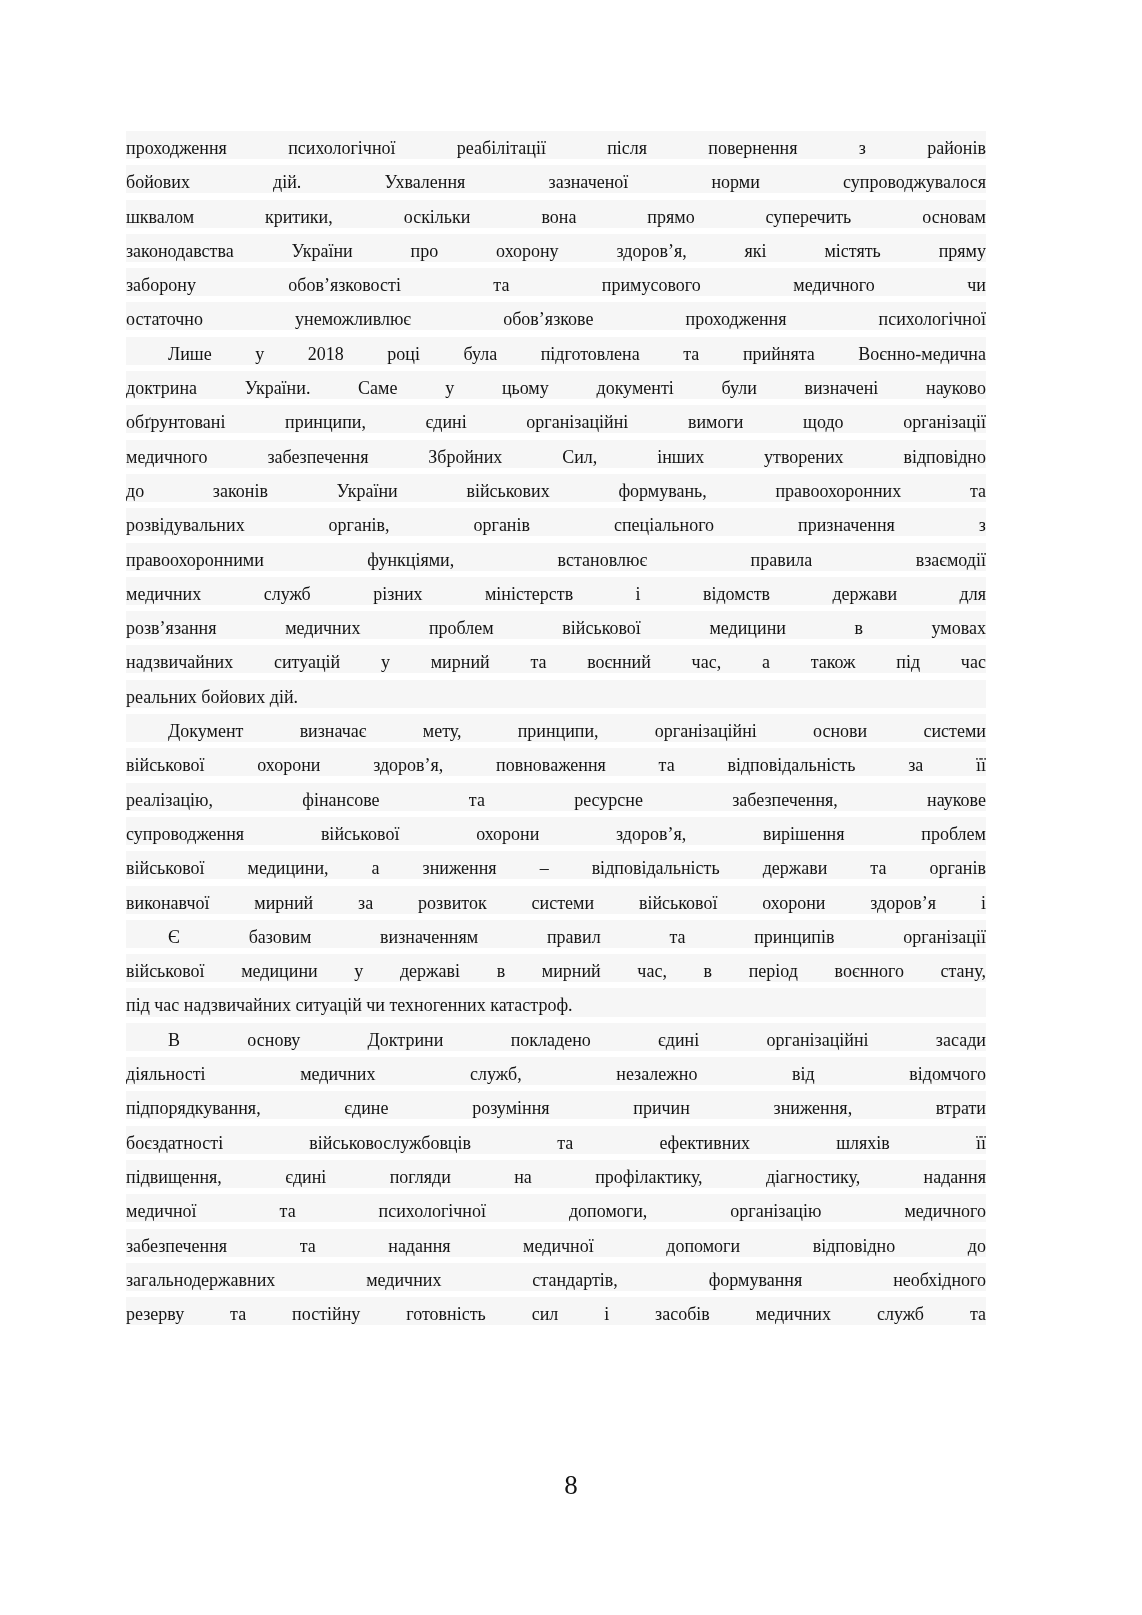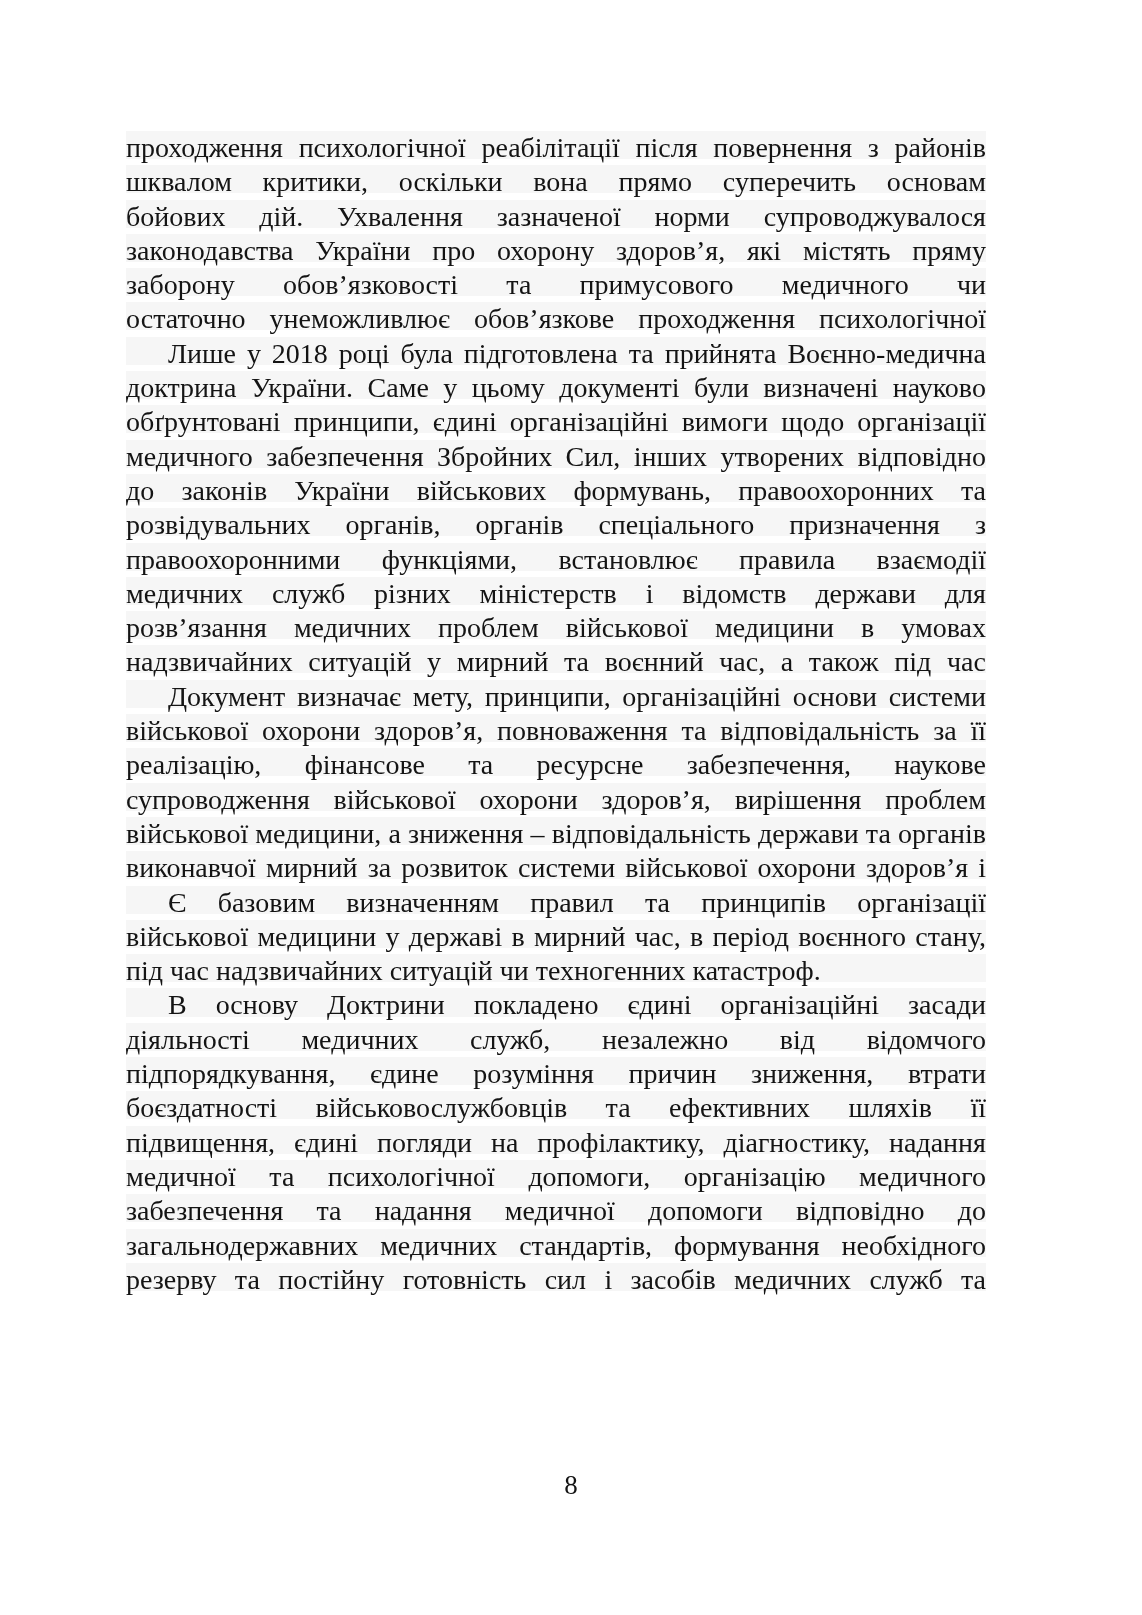--- a/index.html
+++ b/index.html
@@ -14,21 +14,21 @@
     background: #ffffff;
     font-family: "Liberation Serif", "DejaVu Serif", serif;
     color: #141414;
     overflow: hidden;
   }
   .text-block {
     position: absolute;
     left: 126px;
     top: 131px;
     width: 860px;
-    font-size: 28px;
+    font-size: 18px;
     line-height: 34.3px;
     
     background-image: repeating-linear-gradient(
       180deg,
       #f6f6f6 0px, #f6f6f6 28px,
       #ffffff 28px, #ffffff 34.3px
     );
   }
   .paragraph { margin: 0; padding: 0; }
   .line {
@@ -60,35 +60,35 @@
         <div class="line just">
           <span class="w">проходження</span>
           <span class="w">психологічної</span>
           <span class="w">реабілітації</span>
           <span class="w">після</span>
           <span class="w">повернення</span>
           <span class="w">з</span>
           <span class="w">районів</span>
         </div>
         <div class="line just">
+          <span class="w">бойових</span>
+          <span class="w">дій.</span>
+          <span class="w">Ухвалення</span>
+          <span class="w">зазначеної</span>
+          <span class="w">норми</span>
+          <span class="w">супроводжувалося</span>
+        </div>
+        <div class="line just">
           <span class="w">шквалом</span>
           <span class="w">критики,</span>
           <span class="w">оскільки</span>
           <span class="w">вона</span>
           <span class="w">прямо</span>
           <span class="w">суперечить</span>
           <span class="w">основам</span>
-        </div>
-        <div class="line just">
-          <span class="w">бойових</span>
-          <span class="w">дій.</span>
-          <span class="w">Ухвалення</span>
-          <span class="w">зазначеної</span>
-          <span class="w">норми</span>
-          <span class="w">супроводжувалося</span>
         </div>
         <div class="line just">
           <span class="w">законодавства</span>
           <span class="w">України</span>
           <span class="w">про</span>
           <span class="w">охорону</span>
           <span class="w">здоров’я,</span>
           <span class="w">які</span>
           <span class="w">містять</span>
           <span class="w">пряму</span>
@@ -199,20 +199,21 @@
           <span class="w">у</span>
           <span class="w">мирний</span>
           <span class="w">та</span>
           <span class="w">воєнний</span>
           <span class="w">час,</span>
           <span class="w">а</span>
           <span class="w">також</span>
           <span class="w">під</span>
           <span class="w">час</span>
         </div>
+        <div class="line"><span>реальних бойових дій.</span></div>
       </div>
       <div class="paragraph">
         <div class="line just indent">
           <span class="w">Документ</span>
           <span class="w">визначає</span>
           <span class="w">мету,</span>
           <span class="w">принципи,</span>
           <span class="w">організаційні</span>
           <span class="w">основи</span>
           <span class="w">системи</span>

